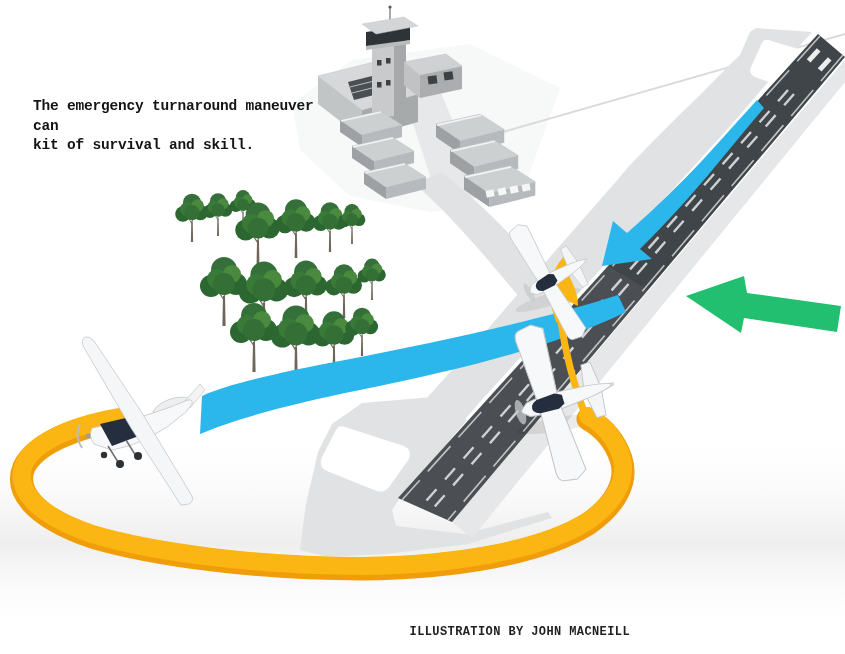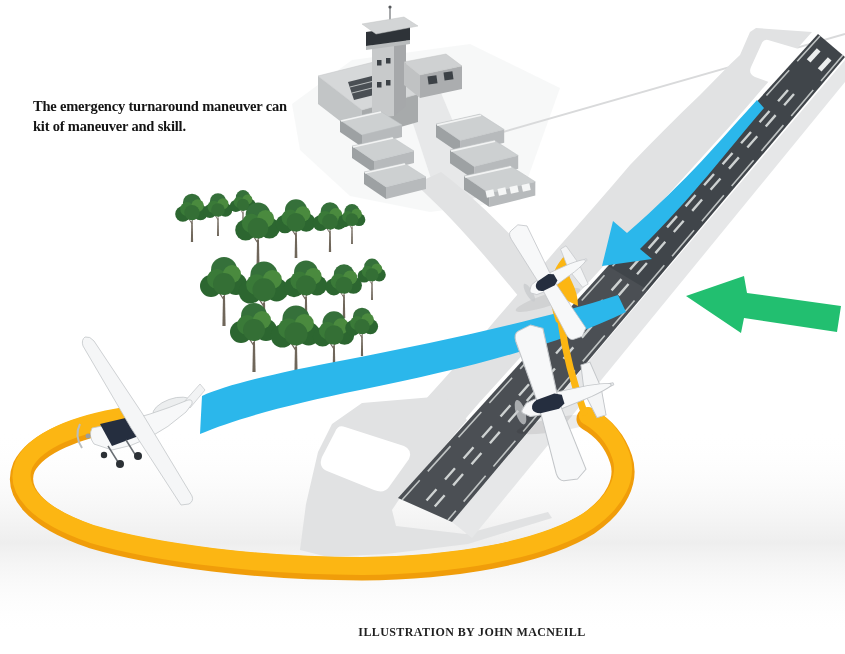--- a/index.html
+++ b/index.html
@@ -1,22 +1,22 @@
 <!DOCTYPE html>
 <html><head>
 <meta charset="utf-8">
 <style>
   html,body{margin:0;padding:0;background:#ffffff;}
   .stage{position:relative;width:845px;height:654px;background:#ffffff;overflow:hidden;
-         font-family:Liberation Serif, serif;}
+         font-family:Liberation Mono, monospace;}
   .stage svg{position:absolute;left:0;top:0;}
   .caption{position:absolute;left:33px;top:97px;width:300px;
            font-size:14.5px;line-height:19.5px;font-weight:bold;color:#141414;
            letter-spacing:-0.2px;}
-  .credit{position:absolute;left:322px;top:625px;width:300px;text-align:center;
+  .credit{position:absolute;left:330px;top:625px;width:300px;text-align:right;
           font-size:12px;font-weight:bold;color:#1f1f1f;letter-spacing:0.4px;}
 </style>
 </head>
 <body>
 
 <div class="stage">
 
 <svg width="845" height="654" viewBox="0 0 845 654">
   <defs>
     <linearGradient id="bottomWash" x1="0" y1="0" x2="0" y2="1">
@@ -213,18 +213,18 @@
     <circle cx="120" cy="464" r="4" fill="#2c3136"></circle>
     <circle cx="138" cy="456" r="4" fill="#2c3136"></circle>
     <circle cx="104" cy="455" r="3.2" fill="#2c3136"></circle>
     <path d="M 80,424 Q 74,436 82,448" stroke="#b9bdbf" stroke-width="2" fill="none"></path>
     <circle cx="88" cy="436" r="2.5" fill="#9a9ea1"></circle>
   </g>
 </svg>
 
 <div class="caption">
   <div>The emergency turnaround maneuver can</div>
-  <div>kit of maneuver and skill.</div>
+  <div>kit of survival and skill.</div>
 </div>
 
 <div class="credit">ILLUSTRATION BY JOHN MACNEILL</div>
 
 </div>
 
 </body></html>

